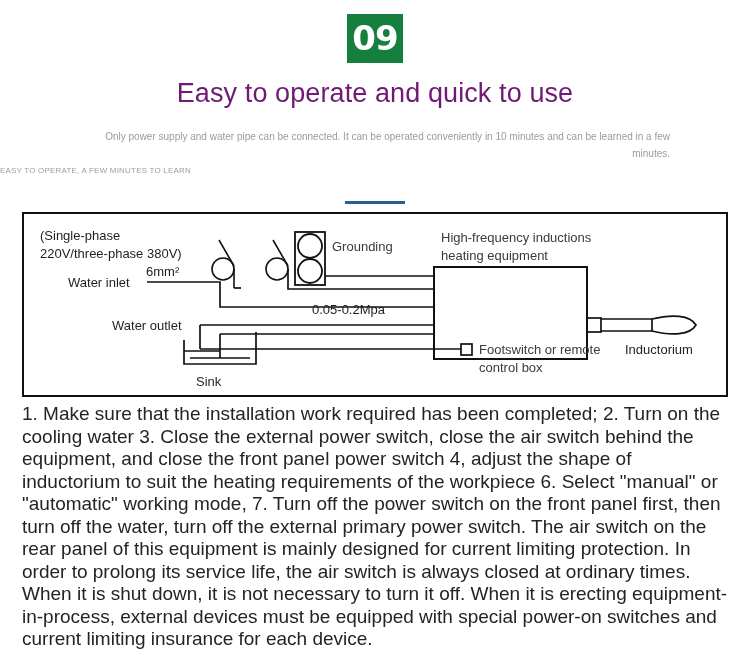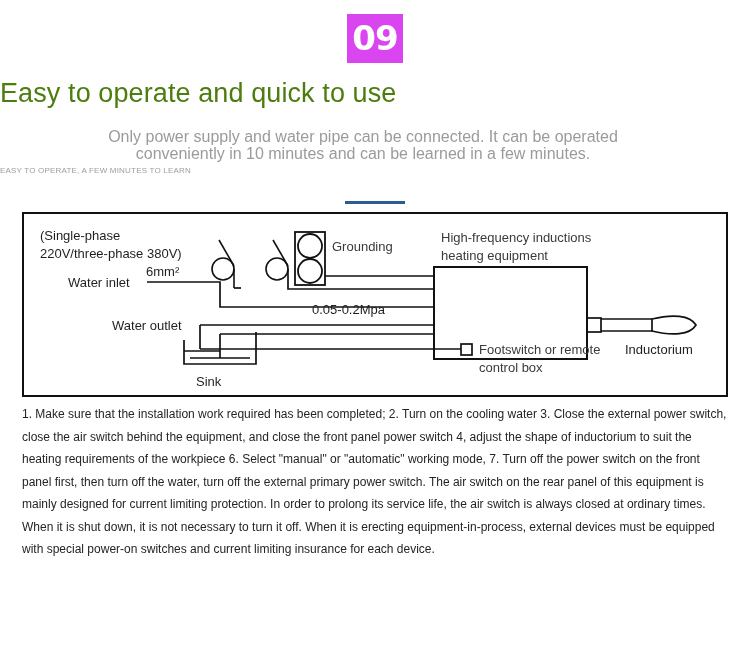--- a/index.html
+++ b/index.html
@@ -22,50 +22,50 @@
     position: absolute;
     top: 14px;
     left: 0;
     width: 750px;
     text-align: center;
   }
   .badge {
     display: inline-block;
     width: 56px;
     height: 49px;
-    background: #d946ef;
+    background: #15803d;
     color: #ffffff;
     font-size: 34px;
     font-weight: bold;
     line-height: 49px;
     letter-spacing: -1px;
     font-family: "DejaVu Sans", sans-serif;
   }
 
   .page-title {
     position: absolute;
     top: 78px;
     left: 0;
     width: 750px;
-    text-align: left;
+    text-align: center;
     font-size: 27px;
     font-weight: 400;
-    color: #4d7c0f;
+    color: #701a75;
     letter-spacing: 0.1px;
   }
 
   .subtitle {
     position: absolute;
     top: 128px;
-    left: 76px;
+    left: 96px;
     width: 574px;
-    font-size: 16px;
+    font-size: 10px;
     line-height: 17px;
     color: #9b9b9b;
-    text-align: center;
+    text-align: right;
   }
 
   .eyebrow {
     position: absolute;
     top: 166px;
     left: 0;
     width: 750px;
     text-align: left;
     font-size: 8px;
     letter-spacing: 0.2px;
@@ -108,21 +108,21 @@
     fill: #1f1f1f;
     font-size: 13px;
   }
 
   
   .body-copy {
     position: absolute;
     left: 22px;
     top: 403px;
     width: 706px;
-    font-size: 12px;
+    font-size: 19px;
     line-height: 22.5px;
     color: #242424;
     text-align: left;
   }
 </style>
 </head>
 <body>
 
 <div class="badge-wrap">
   <div class="badge">09</div>

